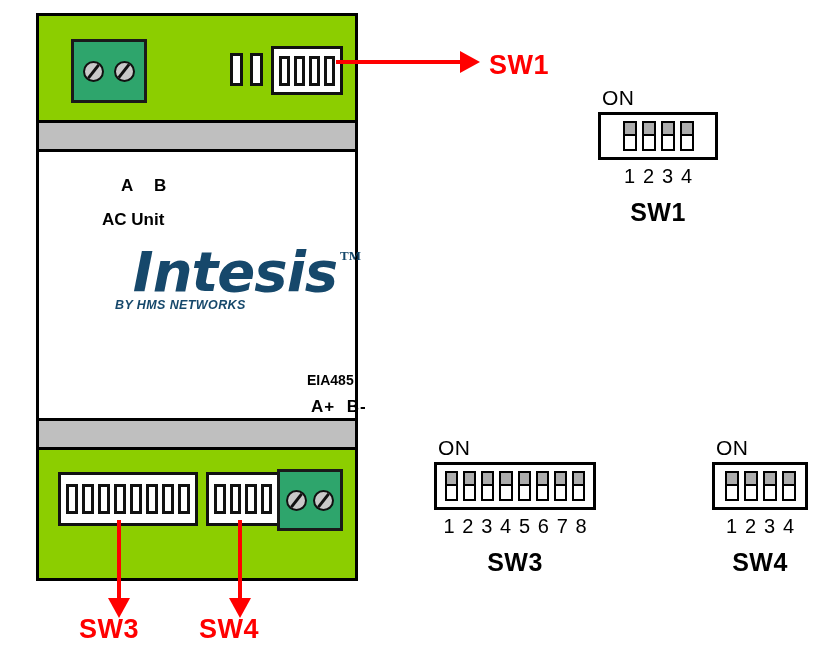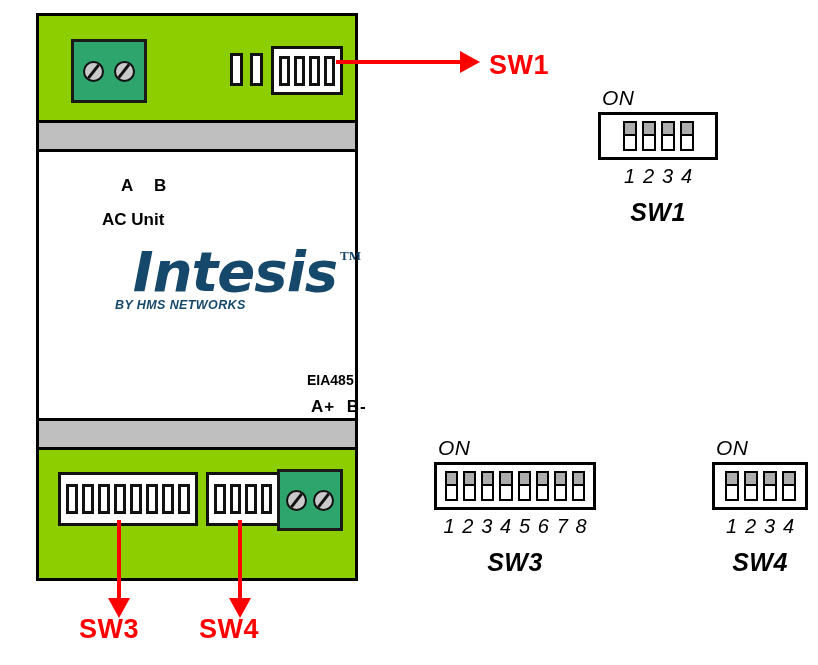--- a/index.html
+++ b/index.html
@@ -186,21 +186,21 @@
     font-size: 12.5px;
     font-weight: bold;
     font-style: italic;
     color: #16486B;
     letter-spacing: 0.4px;
     margin-top: -2px;
     padding-right: 6px;
   }
 
   
-  .dip-group { position: absolute; font-style: italic; }
+  .dip-group { position: absolute; }
   .dip-on {
     font-size: 21px;
     color: #000000;
     font-family: "Liberation Sans", sans-serif;
     margin-left: 4px;
     margin-bottom: 2px;
     letter-spacing: 0.5px;
   }
   .dip-body {
     background: #ffffff;

